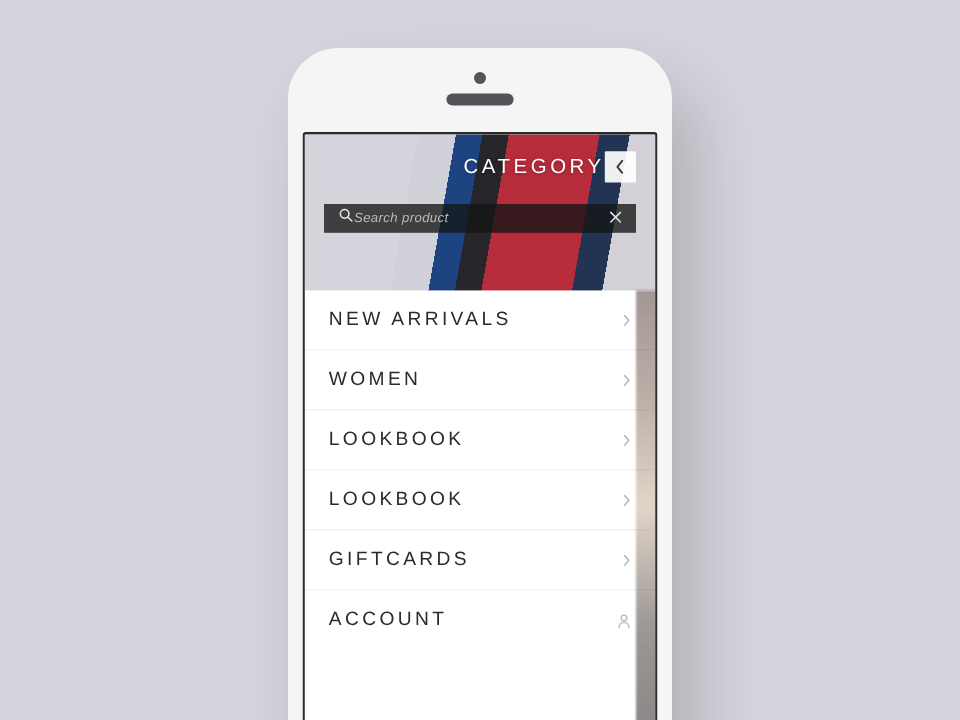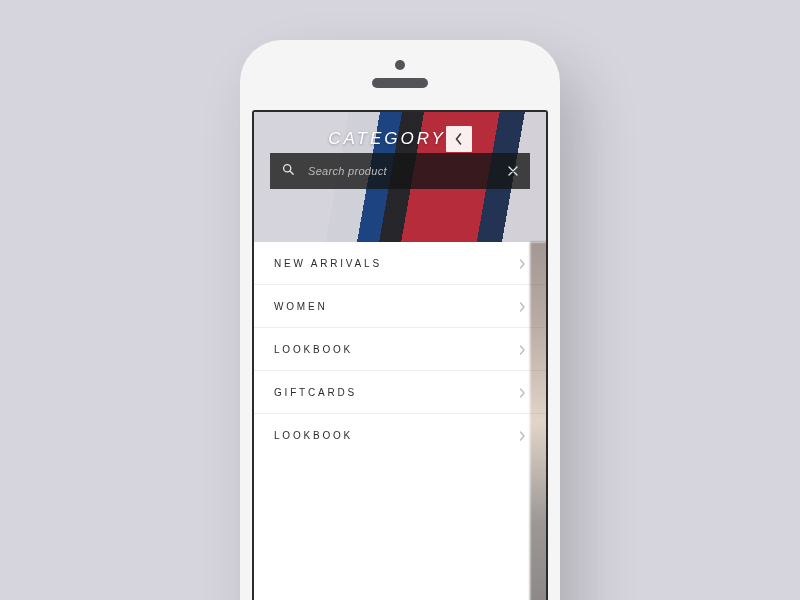--- a/index.html
+++ b/index.html
@@ -67,50 +67,49 @@
         #18181a 47% 54%,
         #c21f2e 54% 78%,
         #13274b 78% 86%,
         #e3e0e6 86% 100%);
     padding: 14px 16px 0 16px;
     display: flex;
     flex-direction: column;
   }
   .hero-top {
     display: flex;
-    justify-content: center;
-    align-items: center;
-    font-style: italic;
+    justify-content: flex-end;
+    align-items: center;
   }
   .page-title {
     color: #fff;
     font-size: 17px;
     font-weight: 400;
     letter-spacing: 3px;
     text-shadow: 0 1px 3px rgba(0,0,0,0.3);
   }
   .back-btn {
     width: 26px;
     height: 26px;
     background: rgba(255,255,255,0.92);
     border-radius: 1px;
     display: flex;
     align-items: center;
     justify-content: center;
     cursor: pointer;
   }
   .back-btn svg { display:block; }
   .search-bar {
-    margin-top: 1px;
-    height: 36px;
+    margin-top: 18px;
+    height: 24px;
     background: rgba(20,20,20,0.78);
     display: flex;
     align-items: center;
     padding: 0 12px;
-    gap: 13px;
+    gap: 0;
   }
   .search-bar .icon { flex: 0 0 auto; }
   .search-bar input {
     flex: 1;
     background: transparent;
     border: none;
     outline: none;
     color: #ddd;
     font-size: 11px;
     font-style: italic;
@@ -124,21 +123,21 @@
     display: flex;
     flex-direction: column;
   }
   .menu-item {
     padding: 16px 20px 15px 20px;
     border-bottom: 1px solid #eeeeee;
     display: flex;
     justify-content: space-between;
     align-items: center;
     cursor: pointer;
-    font-size: 10px;
+    font-size: 16px;
     letter-spacing: 2.8px;
     color: #2b2b2b;
     font-weight: 500;
   }
   .menu-item:last-child { border-bottom: none; }
   .chevron svg, .user-ic svg { display:block; }
   .shadow-strip {
     position: absolute;
     right: -2px;
     top: 130px;
@@ -217,35 +216,44 @@
       <div class="menu-item">
         <span>LOOKBOOK</span>
         <span class="chevron">
           <svg width="7" height="10" viewBox="0 0 7 10">
               <path d="M1.5 1 L5 5 L1.5 9" stroke="#bdbdbd" stroke-width="1.4" fill="none" stroke-linecap="round" stroke-linejoin="round"></path>
             </svg>
         </span>
       </div>
 
       <div class="menu-item">
+        <span>LOOKBOOK</span>
+        <span class="chevron">
+          <svg width="7" height="10" viewBox="0 0 7 10">
+              <path d="M1.5 1 L5 5 L1.5 9" stroke="#bdbdbd" stroke-width="1.4" fill="none" stroke-linecap="round" stroke-linejoin="round"></path>
+            </svg>
+        </span>
+      </div>
+
+      <div class="menu-item">
         <span>GIFTCARDS</span>
         <span class="chevron">
           <svg width="7" height="10" viewBox="0 0 7 10">
               <path d="M1.5 1 L5 5 L1.5 9" stroke="#bdbdbd" stroke-width="1.4" fill="none" stroke-linecap="round" stroke-linejoin="round"></path>
             </svg>
         </span>
       </div>
 
       <div class="menu-item">
-        <span>LOOKBOOK</span>
-        <span class="chevron">
-          <svg width="7" height="10" viewBox="0 0 7 10">
-              <path d="M1.5 1 L5 5 L1.5 9" stroke="#bdbdbd" stroke-width="1.4" fill="none" stroke-linecap="round" stroke-linejoin="round"></path>
-            </svg>
-        </span>
-      </div>
-
+        <span>ACCOUNT</span>
+        <span class="user-ic">
+          <svg width="12" height="13" viewBox="0 0 12 13">
+              <circle cx="6" cy="4" r="2.4" stroke="#bdbdbd" stroke-width="1.2" fill="none"></circle>
+              <path d="M1.8 12.2 C1.8 9.4 3.8 7.6 6 7.6 C8.2 7.6 10.2 9.4 10.2 12.2" stroke="#bdbdbd" stroke-width="1.2" fill="none" stroke-linecap="round"></path>
+            </svg>
+        </span>
+      </div>
 
     </div>
 
     <div class="shadow-strip"></div>
   </div>
 </div>
 
 </body></html>

